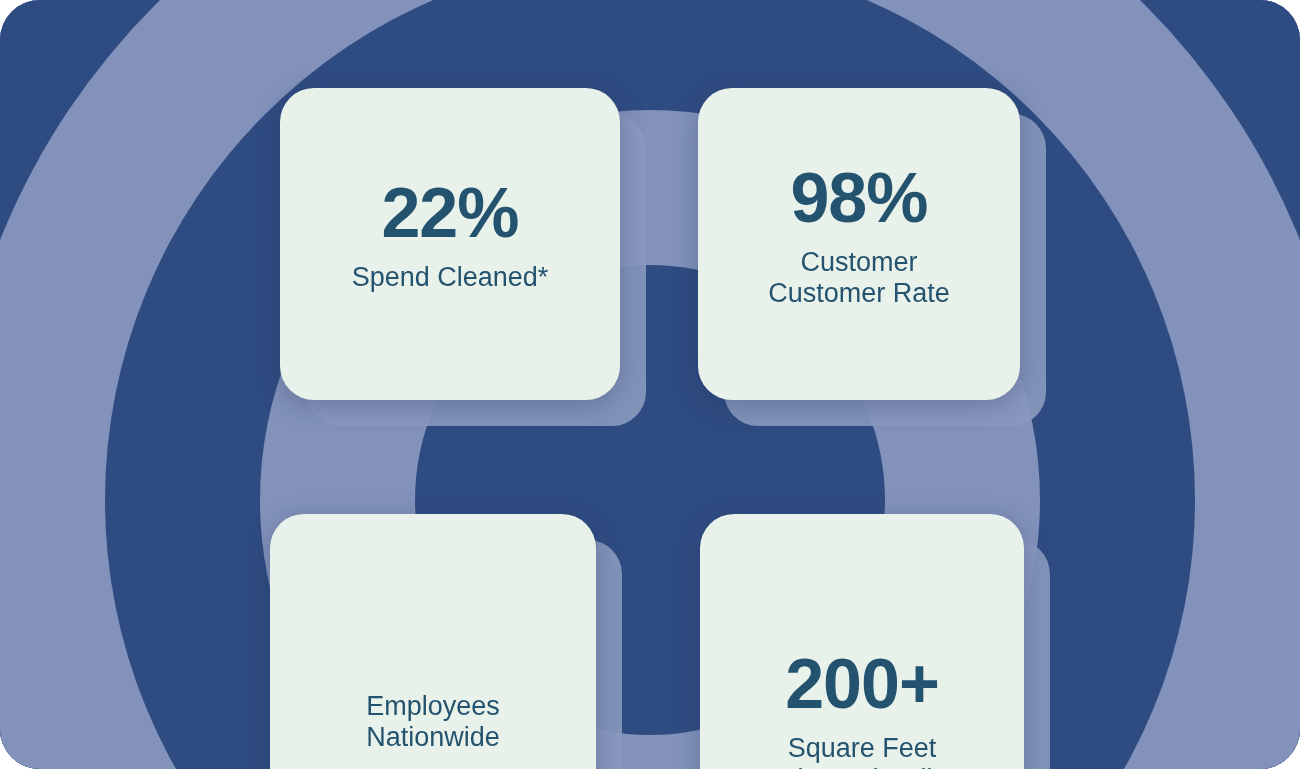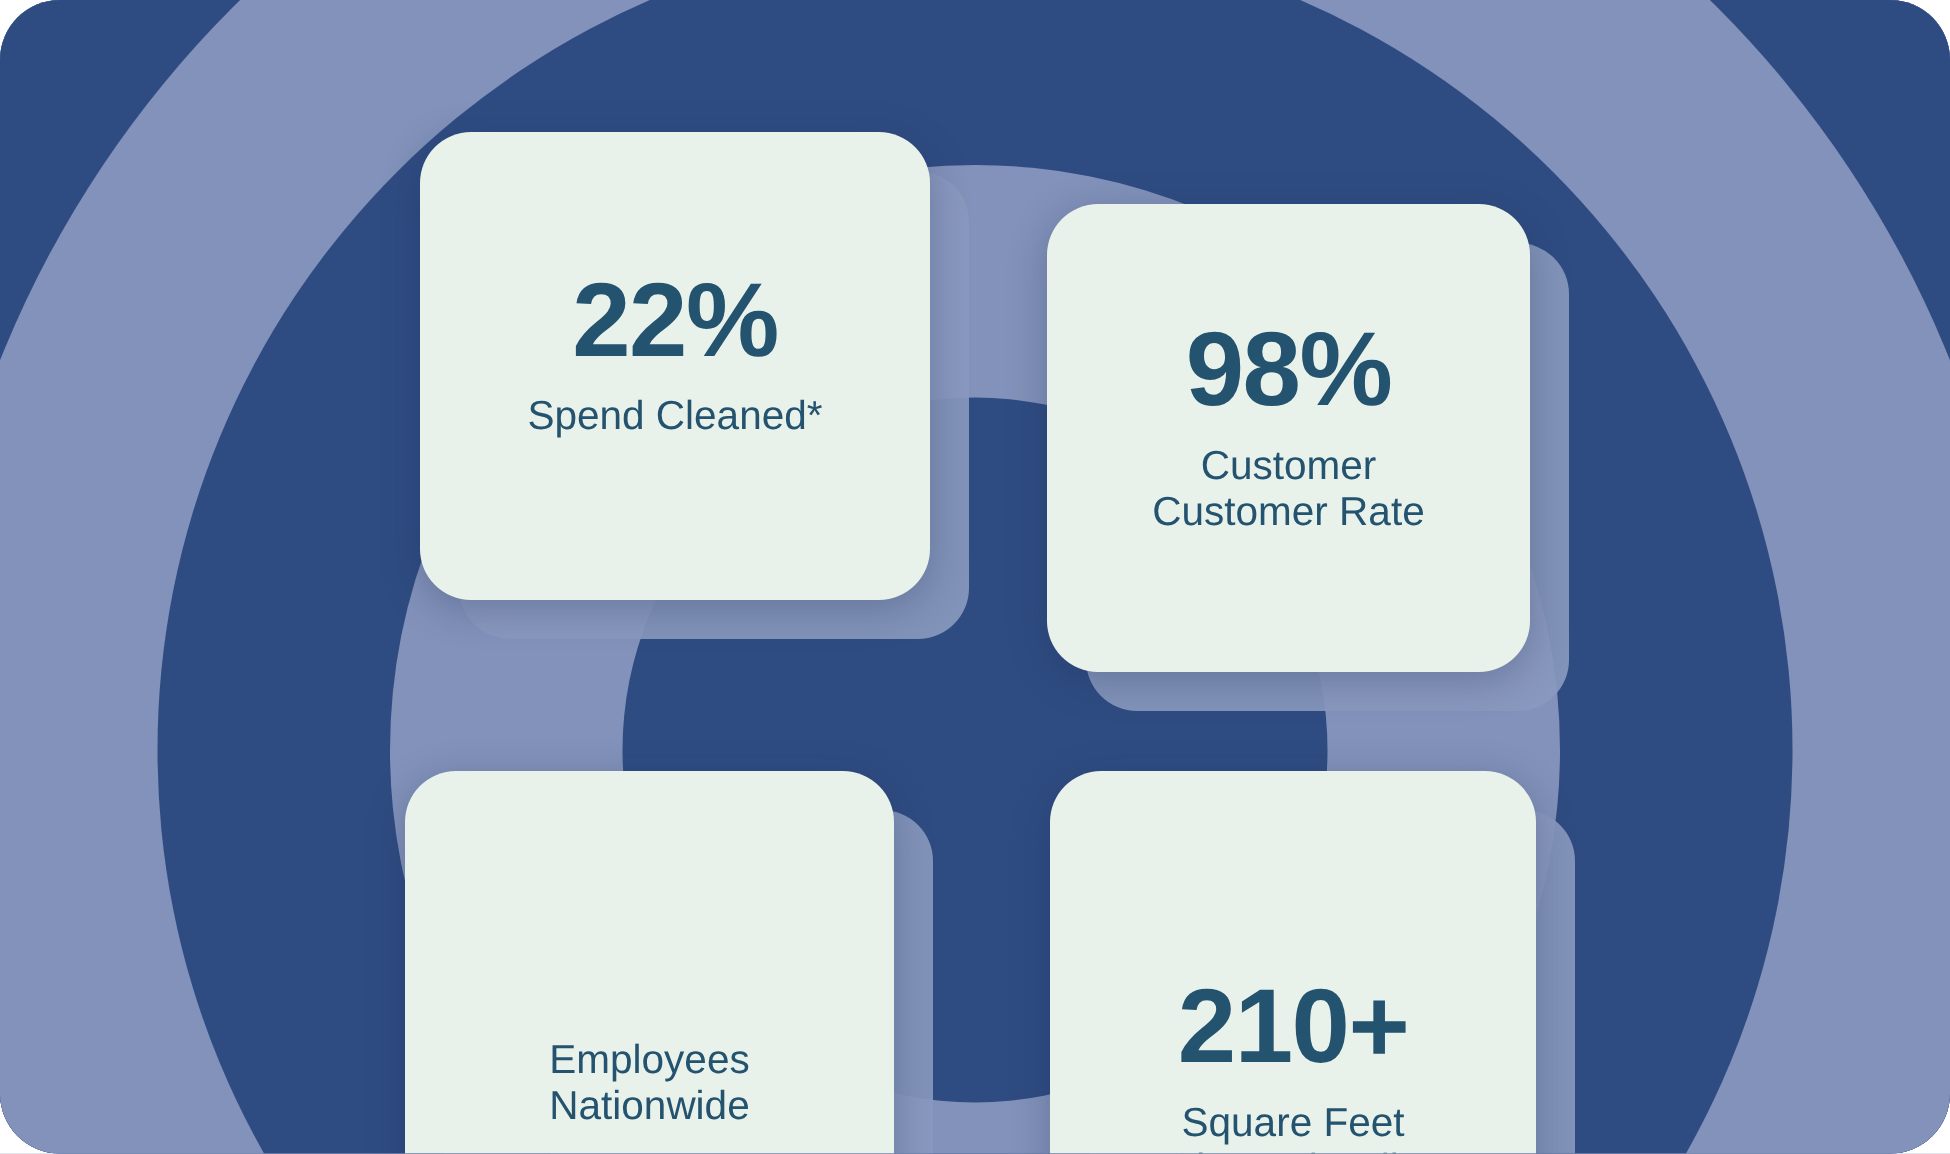--- a/index.html
+++ b/index.html
@@ -91,21 +91,21 @@
     color: #24536F;
     font-size: 27px;
     font-weight: 400;
     line-height: 1.15;
     margin: 0;
     white-space: pre-line;
   }
 
   
   .slot-1 { left: 280px; top: 88px;  width: 340px; height: 312px; }
-  .slot-2 { left: 698px; top: 88px;  width: 322px; height: 312px; margin-top: 48px; }
+  .slot-2 { left: 698px; top: 88px;  width: 322px; height: 312px; }
   
   .slot-3 { left: 270px; top: 514px; width: 326px; height: 312px; }
   .slot-4 { left: 700px; top: 514px; width: 324px; height: 312px; }
 
   .slot-1 .card-inner, .slot-2 .card-inner { transform: translateY(-8px); }
   .slot-3 .card-inner, .slot-4 .card-inner { transform: translateY(52px); }
 </style>
 </head>
 <body>
 
@@ -151,21 +151,21 @@
           <div class="stat-label">Employees
 Nationwide</div>
         </div>
       </div>
     </div>
 
     <div class="card-slot slot-4">
       <div class="card-shadow"></div>
       <div class="card">
         <div class="card-inner">
-          <div class="stat-value">210+</div>
+          <div class="stat-value">200+</div>
           <div class="stat-label">Square Feet
 Cleaned Daily</div>
         </div>
       </div>
     </div>
 
   </div>
 </div>
 
 </body></html>

